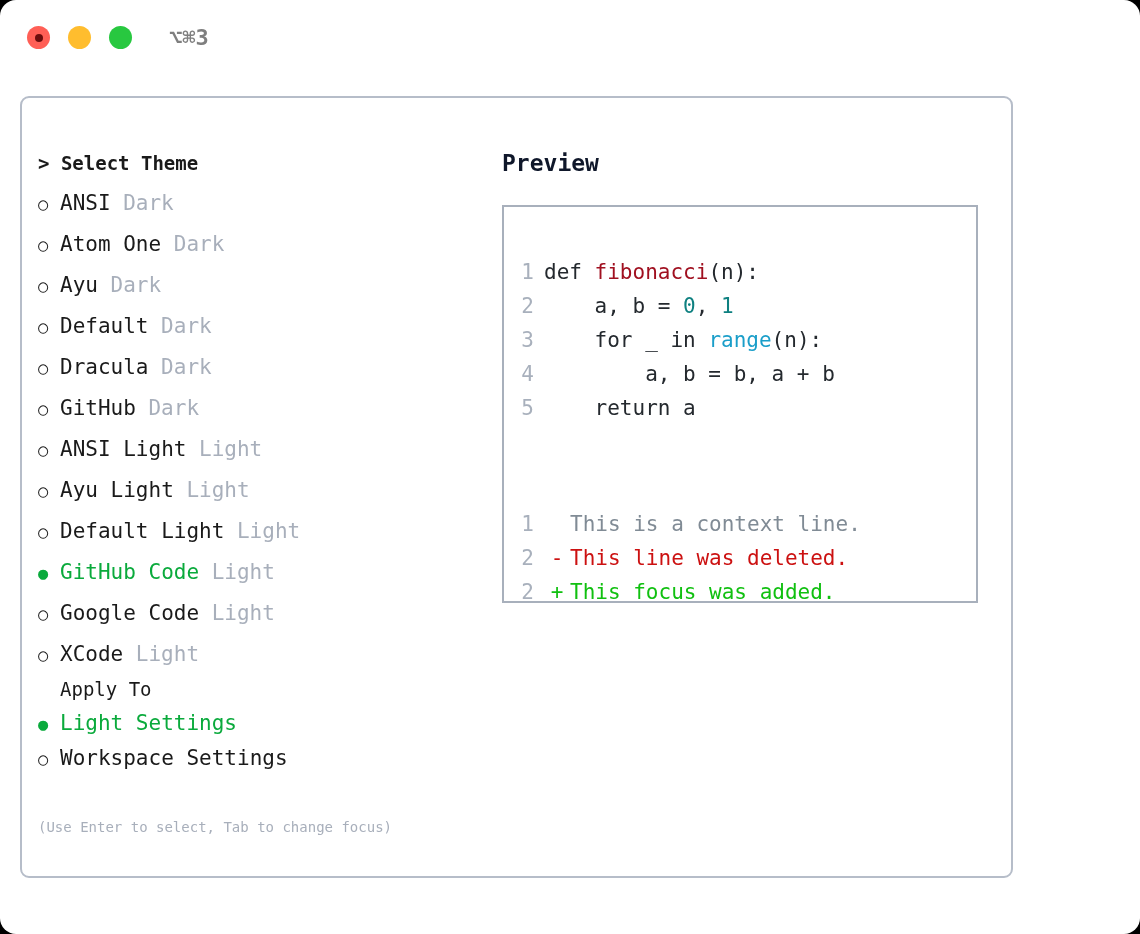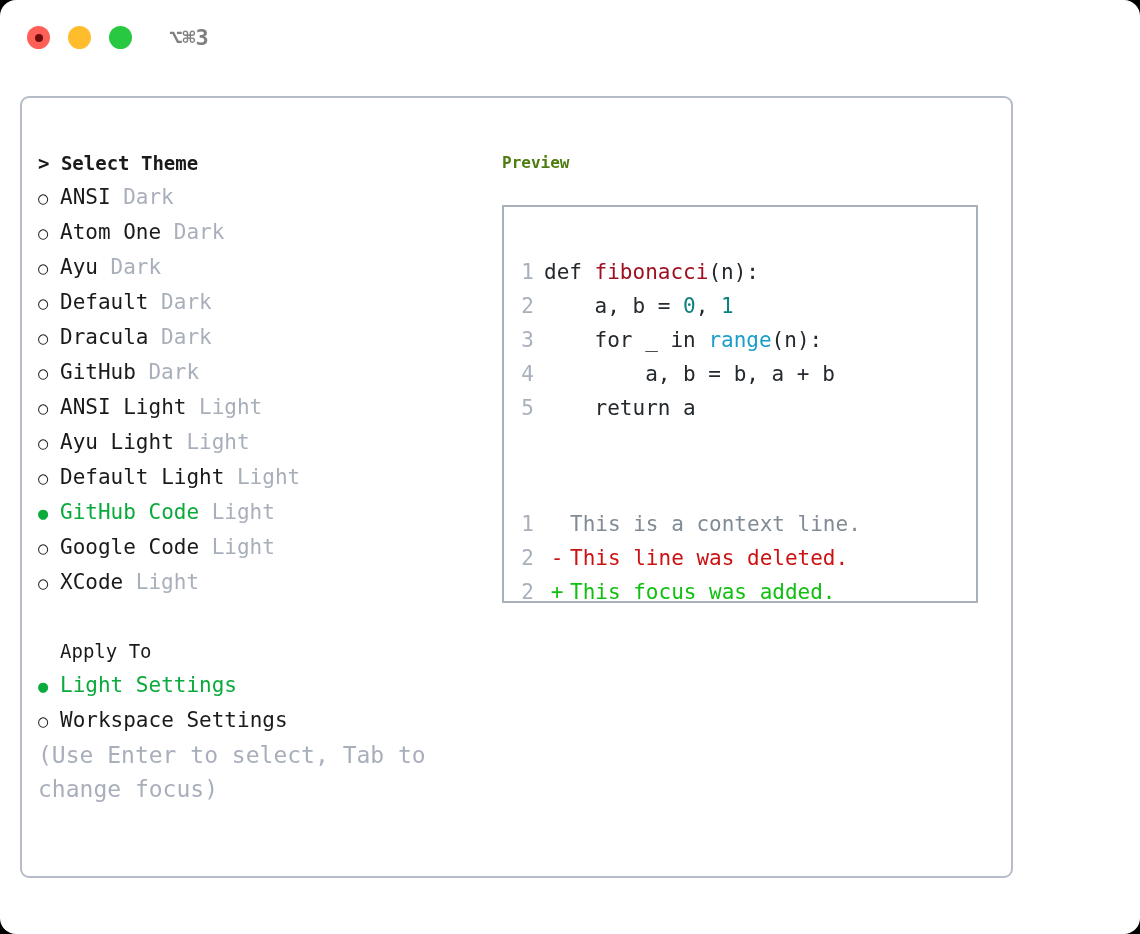--- a/index.html
+++ b/index.html
@@ -121,43 +121,45 @@
     flex: 0 0 22px;
     font-size: 17px;
     color: #1a1a1a;
   }
   .marker.sel { color: #0aaa3c; }
   .opt-label { color: #1a1a1a; }
   .opt-label.sel { color: #0aaa3c; }
   .opt-variant {
     color: #a8afbb;
     margin-left: 12.6px;
-  }
-
-  .apply-block { margin-top: 34px; }
+    margin-top: 6px;
+  }
+
+  .apply-block { }
 
   .hint {
-    font-size: 23px;
+    margin-top: 34px;
+    font-size: 14px;
     line-height: 34px;
     color: #a8afbb;
     width: 400px;
   }
 
   
   .right-col {
     position: absolute;
     left: 480px;
     top: 48px;
     width: 490px;
   }
   .preview-title {
-    font-size: 16px;
+    font-size: 23px;
     font-weight: bold;
     line-height: 34px;
-    color: #4d7c0f;
+    color: #0f172a;
   }
   .preview-box {
     margin-top: 25px;
     width: 476px;
     height: 398px;
     border: 2px solid #a8b0bc;
     box-sizing: border-box;
     background: #ffffff;
     padding: 48px 0 0 0;
   }

